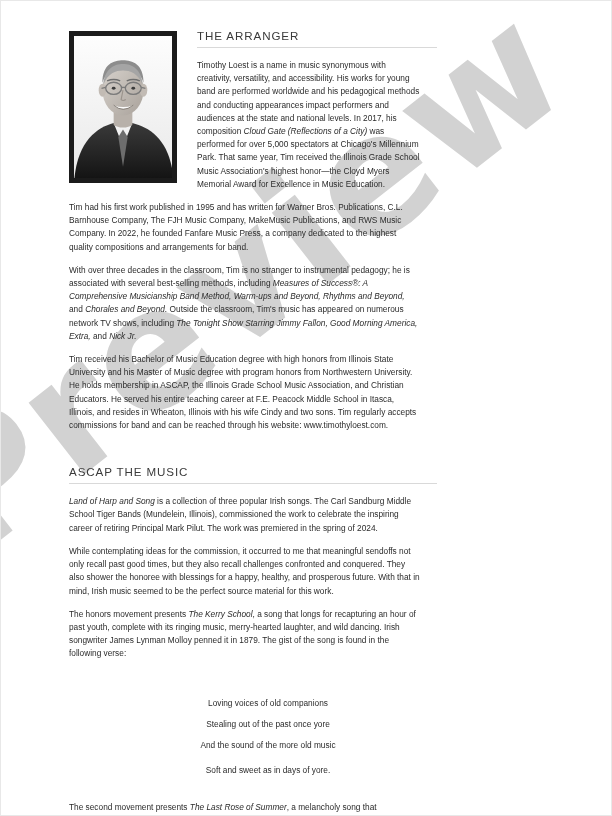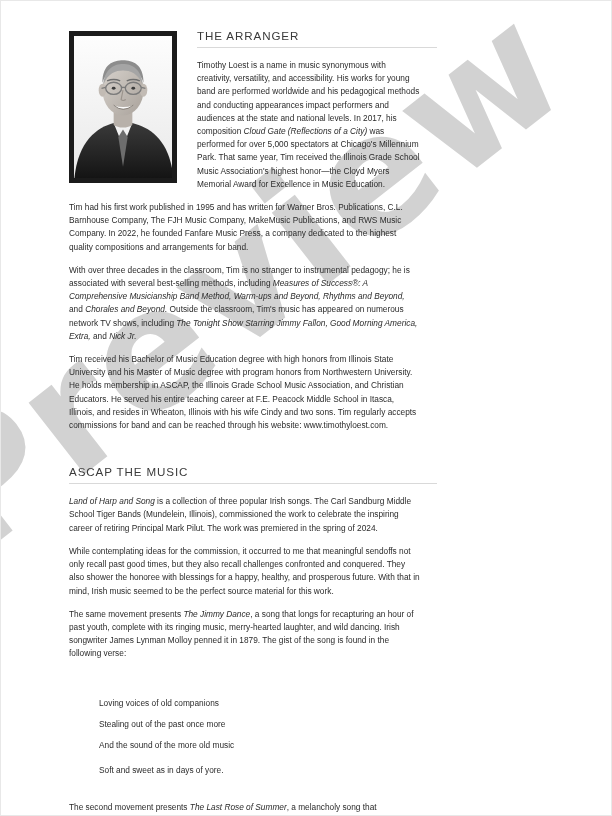--- a/index.html
+++ b/index.html
@@ -100,20 +100,21 @@
     line-height: 13.2px;
     margin: 0 17px 10px 0;
     color: #2b2b2b;
     text-align: left;
   }
   em { font-style: italic; }
 
   .verse {
     margin: 0 0 0 0;
     padding: 6px 0 4px 0;
+    text-align: center;
   }
   .verse-line {
     font-size: 8.3px;
     line-height: 13.2px;
     margin: 0 0 8px 30px;
     color: #2b2b2b;
   }
   .verse-line:last-child { margin-bottom: 0; margin-top: 12px; }
 
   .music-section { clear: both; padding-top: 13px; }
@@ -205,27 +206,27 @@
     <div class="spacer-sm"></div>
 
     <section class="section music-section">
       <h2 class="section-title">ASCAP THE MUSIC</h2>
       <hr class="rule">
 
       <p class="body"><em>Land of Harp and Song</em><span> is a collection of three popular Irish songs. The Carl Sandburg Middle School Tiger Bands (Mundelein, Illinois), commissioned the work to celebrate the inspiring career of retiring Principal Mark Pilut. The work was premiered in the spring of 2024.</span></p>
 
       <p class="body">While contemplating ideas for the commission, it occurred to me that meaningful sendoffs not only recall past good times, but they also recall challenges confronted and conquered. They also shower the honoree with blessings for a happy, healthy, and prosperous future. With that in mind, Irish music seemed to be the perfect source material for this work.</p>
 
-      <p class="body"><span>The same movement presents </span><em>The Jimmy Dance</em><span>, a song that longs for recapturing an hour of past youth, complete with its ringing music, merry-hearted laughter, and wild dancing. Irish songwriter James Lynman Molloy penned it in 1879. The gist of the song is found in the following verse:</span></p>
+      <p class="body"><span>The honors movement presents </span><em>The Kerry School</em><span>, a song that longs for recapturing an hour of past youth, complete with its ringing music, merry-hearted laughter, and wild dancing. Irish songwriter James Lynman Molloy penned it in 1879. The gist of the song is found in the following verse:</span></p>
 
       <div class="spacer-md"></div>
 
       <div class="verse">
         <div class="verse-line">Loving voices of old companions</div>
-        <div class="verse-line">Stealing out of the past once more</div>
+        <div class="verse-line">Stealing out of the past once yore</div>
         <div class="verse-line">And the sound of the more old music</div>
         <div class="verse-line">Soft and sweet as in days of yore.</div>
       </div>
 
       <div class="spacer-md"></div>
 
       <p class="body"><span>The second movement presents </span><em>The Last Rose of Summer</em><span>, a melancholy song that acknowledges the passing seasons of life. Irish poet Thomas Moore penned its lyrics in 1805 to the traditional Irish tune Aisling an Óigfhear. An instant hit, the song was later arranged by Ludwig van Beethoven, Felix Mendelssohn, Charles Gounod, and Benjamin Britten. The song presents a lone, blooming rose that eventually succumbs to the same fate as her lovely garden companions. While sorrowful, the lyrics remind us not to forget life's beauty. It begins with the following verse:</span></p>
     </section>
 
   </div>

